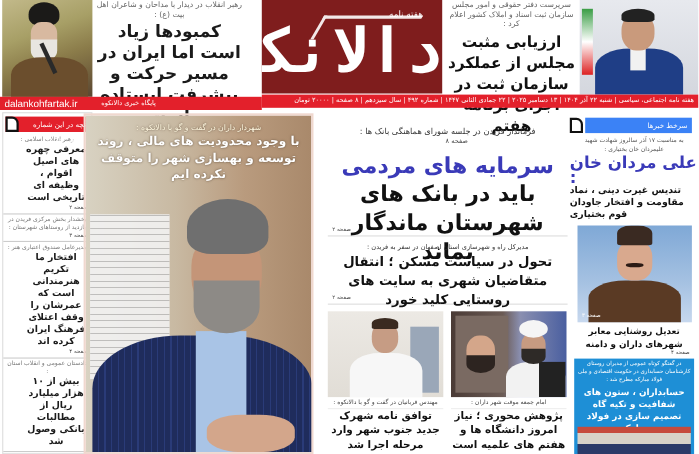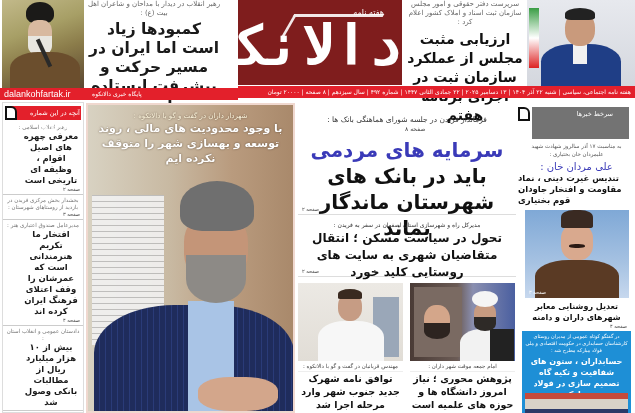--- a/index.html
+++ b/index.html
@@ -49,21 +49,21 @@
   
   #left-col { left: 2px; top: 102px; width: 82px; height: 311px; border:1px solid #ddd; }
   .tag-red { position:relative; height: 14px; margin:3px 2px 2px 2px; background:#e3202b; color:#fff; font-size:6.5px; line-height:14px; text-align:center; padding-left:24px; }
   .tag-red .corner { position:absolute; left:0; top:0; width:12px; height:14px; background:#fff; border:2px solid #111; border-top-right-radius:6px; }
   .item { padding: 2px 3px; border-bottom: 1px solid #ccc; text-align:center; }
   .item .k { font-size:5.5px; color:#777; line-height:7px; }
   .item .h { font-size:8.5px; font-weight:bold; line-height:11px; color:#1b1b1b;margin-left:16px; }
   .item .p { font-size:5px; color:#444; text-align:right; line-height:6px; }
 
   
-  #main-photo { left: 86px; top: 103px; width: 209px; height: 310px; border: 2px solid #f0d8cf;
+  #main-photo { left: 76px; top: 103px; width: 209px; height: 310px; border: 2px solid #f0d8cf;
     background: linear-gradient(90deg, #d8d2c2 0%, #c8b9a2 40%, #b99b7e 70%, #a9896b 100%); overflow:hidden; }
   #main-photo .chair { position:absolute; left:4px; top:90px; width:72px; height:150px;
     background: repeating-linear-gradient(0deg, #f2f2f2 0 5px, #bdbdbd 5px 6px), #eee; opacity:.9; }
   #main-photo .hair { position:absolute; left:92px; top:76px; width:74px; height:50px; background:#6f6f6f; border-radius:50% 50% 30% 30%; }
   #main-photo .face { position:absolute; left:96px; top:108px; width:64px; height:72px; background:#c49578; border-radius:40% 40% 45% 45%; }
   #main-photo .beard { position:absolute; left:98px; top:150px; width:60px; height:48px; background:#8d8a86; border-radius:0 0 50% 50%; }
   #main-photo .suit { position:absolute; left:6px; top:200px; width:200px; height:120px; background:
       repeating-linear-gradient(90deg, #1f2c5c 0 5px, #2a3b78 5px 6px); border-radius: 40% 40% 0 0; }
   #main-photo .shirt { position:absolute; left:100px; top:196px; width:46px; height:120px; background:#a9c4e6; }
   #main-photo .hand { position:absolute; left:110px; top:272px; width:80px; height:34px; background:#d3a68b; border-radius:40%; }
@@ -99,24 +99,24 @@
   .img-imam .poster .f { position:absolute; left:10px; top:18px; width:26px; height:30px; background:#d4a68a; border-radius:45%; }
   .img-imam .poster .b { position:absolute; left:10px; top:36px; width:26px; height:16px; background:#2d2420; border-radius:0 0 50% 50%; }
   .img-imam .turban { position:absolute; left:62px; top:8px; width:26px; height:16px; background:#f5f5f5; border-radius:50%; }
   .img-imam .face { position:absolute; left:64px; top:20px; width:22px; height:24px; background:#c79b81; border-radius:40%; }
   .img-imam .beard { position:absolute; left:64px; top:34px; width:22px; height:14px; background:#2e2a27; border-radius:0 0 50% 50%; }
   .img-imam .robe { position:absolute; left:50px; top:46px; width:54px; height:34px; background:#f2f2f2; border-radius:40% 40% 0 0; }
   .img-imam .cloak { position:absolute; left:80px; top:46px; width:24px; height:34px; background:#222; }
 
   
   #right-col { left: 518px; top: 102px; width: 117px; height: 311px; }
-  .tag-red2 { position:relative; height: 32px; margin:5px 6px 3px 0; background:#737373; color:#fff; font-size:6.5px; line-height:14px; padding-right:16px; margin-left:14px; text-align:right; }
+  .tag-red2 { position:relative; height: 14px; margin:5px 6px 3px 0; background:#3b82f6; color:#fff; font-size:6.5px; line-height:14px; padding-right:4px; margin-left:14px; text-align:right; }
   .tag-red2 .corner { position:absolute; left:-14px; top:0; width:12px; height:14px; background:#fff; border:2px solid #111; border-top-right-radius:6px; }
   .rc-k { font-size:5.5px; color:#555; text-align:center; line-height:8px; padding: 0 4px; }
-  .rc-name { font-size:10px; color:#3a3ab8; text-align:center; font-weight:normal; line-height:13px; margin-top:2px; }
+  .rc-name { font-size:15px; color:#3a3ab8; text-align:left; font-weight:bold; line-height:13px; margin-top:2px; }
   .rc-h { font-size:8.5px; font-weight:bold; text-align:left; line-height:11px; }
   .portrait { position:relative; margin: 4px 6px 0 6px; width:104px; height:88px; overflow:hidden;
     background: linear-gradient(180deg, #7fa8d6 0%, #a6c2e2 60%, #c7d8ee 100%); }
   .portrait .hat { position:absolute; left:36px; top:0; width:32px; height:18px; background:#3a2a22; border-radius:40% 40% 10% 10%; }
   .portrait .face { position:absolute; left:36px; top:14px; width:32px; height:36px; background:#d9a98e; border-radius:40%; }
   .portrait .mous { position:absolute; left:44px; top:34px; width:16px; height:4px; background:#2b1a14; border-radius:40%; }
   .portrait .coat { position:absolute; left:10px; top:50px; width:84px; height:40px; background:#5a3a24; border-radius:40% 40% 0 0; }
   .portrait .pref { position:absolute; left:4px; bottom:3px; font-size:5px; color:#fff; }
   .rc-story { text-align:center; font-size:8px; font-weight:bold; line-height:11px; margin-top:3px; padding:0 2px; }
   .rc-p { font-size:5px; color:#444; text-align:right; padding-right:8px; }
@@ -230,21 +230,21 @@
           <div class="f"></div>
           <div class="b"></div>
         </div>
       <div class="robe"></div>
         <div class="cloak"></div>
         <div class="face"></div>
         <div class="turban"></div>
         <div class="beard"></div>
     </div>
     <div class="k">امام جمعه موقت شهر داران :</div>
-    <div class="h">پژوهش محوری ؛ نیاز امروز دانشگاه ها و حوزه های علمیه است</div>
+    <div class="h">پژوهش محوری ؛ نیاز امروز دانشگاه ها و هفتم های علمیه است</div>
   </div>
   <div class="pair pair-left">
     <div class="img img-eng">
       <div class="screen"></div>
         <div class="shirt"></div>
         <div class="head"></div>
         <div class="hair"></div>
     </div>
     <div class="k">مهندس قربانیان در گفت و گو با دالانکوه :</div>
     <div class="h">توافق نامه شهرک جدید جنوب شهر وارد مرحله اجرا شد</div>

